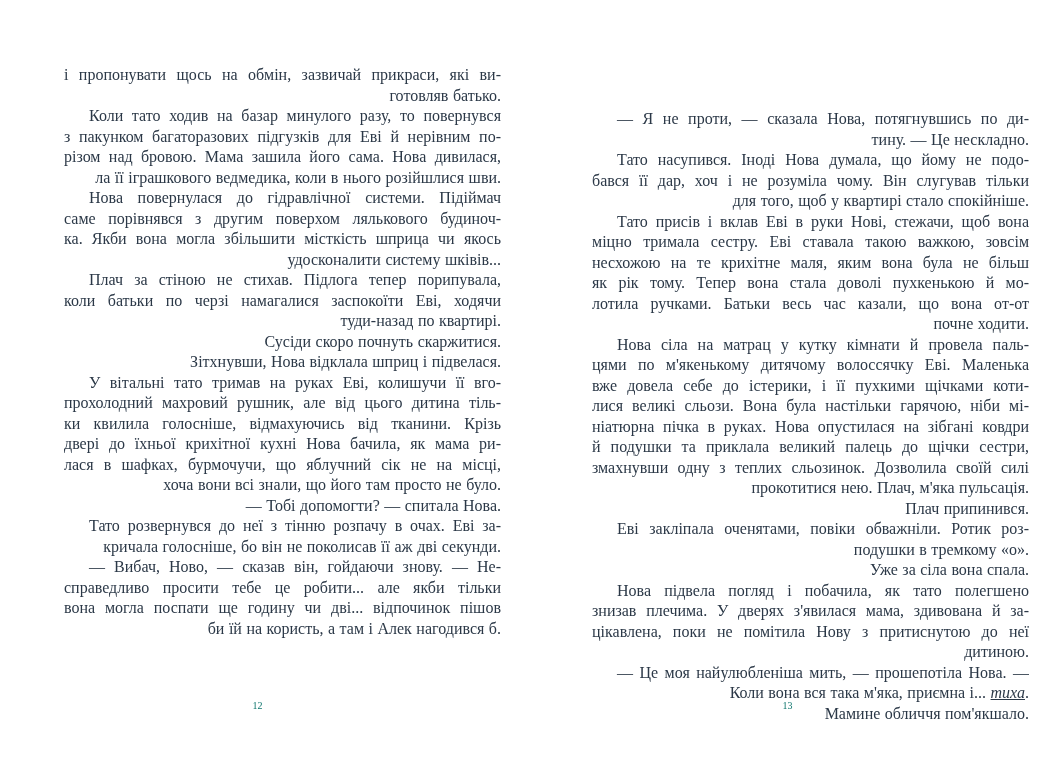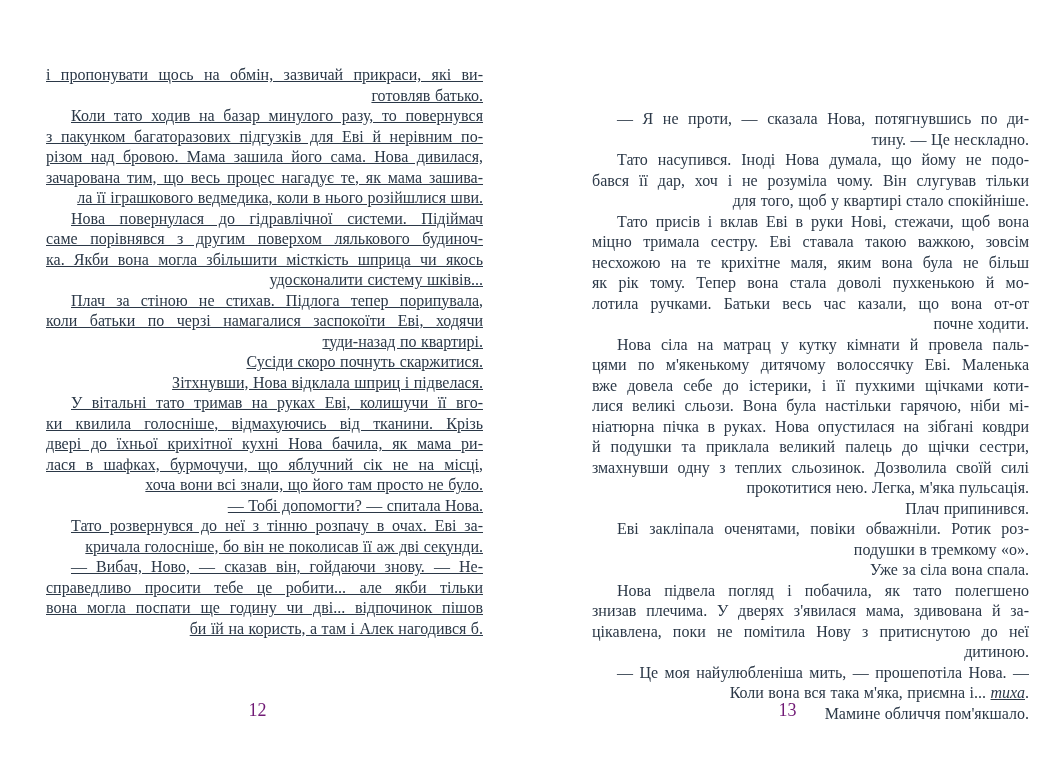--- a/index.html
+++ b/index.html
@@ -13,68 +13,68 @@
     width: 1050px; height: 760px;
     background: #ffffff;
     color: #2b3847;
     overflow: hidden;
   }
   .page-text {
     position: absolute;
     top: 65px;
     width: 437px;
   }
-  .page-text.left  { left: 46px; text-decoration: underline;  }
+  .page-text.left  { left: 64px;  }
   .page-text.right { left: 592px; margin-top: 44px; }
   .line {
     font-size: 16px;
     line-height: 20.5px;
     height: 20.5px;
     overflow: hidden;
     text-align: right;
     word-spacing: 0.5px;
   }
   .line.just { text-align: justify; }
   
   .line.just::after { content: ""; display: inline-block; width: 100%; height: 0; }
   .line.indent { text-indent: 25px; }
   .line i { font-style: italic; text-decoration: underline; }
   .page-number {
     position: absolute;
     top: 700px;
     width: 437px;
     text-align: center;
-    font-size: 18px;
-    color: #701a75;
+    font-size: 10px;
+    color: #0f766e;
   }
   .page-number.left  { left: 39px;  }
   .page-number.right { left: 569px; }
 </style>
 </head>
 <body>
 
 <div class="spread">
   <div class="page-text left">
       <div class="line just">і пропонувати щось на обмін, зазвичай прикраси, які ви-</div>
       <div class="line">готовляв батько.</div>
       <div class="line indent just">Коли тато ходив на базар минулого разу, то повернувся</div>
       <div class="line just">з пакунком багаторазових підгузків для Еві й нерівним по-</div>
       <div class="line just">різом над бровою. Мама зашила його сама. Нова дивилася,</div>
-      <div class="line just">зачарована тим, що весь процес нагадує те, як мама зашива-</div>
       <div class="line">ла її іграшкового ведмедика, коли в нього розійшлися шви.</div>
       <div class="line indent just">Нова повернулася до гідравлічної системи. Підіймач</div>
       <div class="line just">саме порівнявся з другим поверхом лялькового будиноч-</div>
       <div class="line just">ка. Якби вона могла збільшити місткість шприца чи якось</div>
       <div class="line">удосконалити систему шківів...</div>
       <div class="line indent just">Плач за стіною не стихав. Підлога тепер порипувала,</div>
       <div class="line just">коли батьки по черзі намагалися заспокоїти Еві, ходячи</div>
       <div class="line">туди-назад по квартирі.</div>
       <div class="line indent">Сусіди скоро почнуть скаржитися.</div>
       <div class="line indent">Зітхнувши, Нова відклала шприц і підвелася.</div>
       <div class="line indent just">У вітальні тато тримав на руках Еві, колишучи її вго-</div>
+      <div class="line just">прохолодний махровий рушник, але від цього дитина тіль-</div>
       <div class="line just">ки квилила голосніше, відмахуючись від тканини. Крізь</div>
       <div class="line just">двері до їхньої крихітної кухні Нова бачила, як мама ри-</div>
       <div class="line just">лася в шафках, бурмочучи, що яблучний сік не на місці,</div>
       <div class="line">хоча вони всі знали, що його там просто не було.</div>
       <div class="line indent">— Тобі допомогти? — спитала Нова.</div>
       <div class="line indent just">Тато розвернувся до неї з тінню розпачу в очах. Еві за-</div>
       <div class="line">кричала голосніше, бо він не поколисав її аж дві секунди.</div>
       <div class="line indent just">— Вибач, Ново, — сказав він, гойдаючи знову. — Не-</div>
       <div class="line just">справедливо просити тебе це робити... але якби тільки</div>
       <div class="line just">вона могла поспати ще годину чи дві... відпочинок пішов</div>
@@ -92,21 +92,21 @@
       <div class="line just">як рік тому. Тепер вона стала доволі пухкенькою й мо-</div>
       <div class="line just">лотила ручками. Батьки весь час казали, що вона от-от</div>
       <div class="line">почне ходити.</div>
       <div class="line indent just">Нова сіла на матрац у кутку кімнати й провела паль-</div>
       <div class="line just">цями по м'якенькому дитячому волоссячку Еві. Маленька</div>
       <div class="line just">вже довела себе до істерики, і її пухкими щічками коти-</div>
       <div class="line just">лися великі сльози. Вона була настільки гарячою, ніби мі-</div>
       <div class="line just">ніатюрна пічка в руках. Нова опустилася на зібгані ковдри</div>
       <div class="line just">й подушки та приклала великий палець до щічки сестри,</div>
       <div class="line just">змахнувши одну з теплих сльозинок. Дозволила своїй силі</div>
-      <div class="line">прокотитися нею. Легка, м'яка пульсація.</div>
+      <div class="line">прокотитися нею. Плач, м'яка пульсація.</div>
       <div class="line indent">Плач припинився.</div>
       <div class="line indent just">Еві закліпала оченятами, повіки обважніли. Ротик роз-</div>
       <div class="line">подушки в тремкому «о».</div>
       <div class="line indent">Уже за сіла вона спала.</div>
       <div class="line indent just">Нова підвела погляд і побачила, як тато полегшено</div>
       <div class="line just">знизав плечима. У дверях з'явилася мама, здивована й за-</div>
       <div class="line just">цікавлена, поки не помітила Нову з притиснутою до неї</div>
       <div class="line">дитиною.</div>
       <div class="line indent just">— Це моя найулюбленіша мить, — прошепотіла Нова. —</div>
       <div class="line"><span>Коли вона вся така м'яка, приємна і... </span><i>тиха</i><span>.</span></div>

